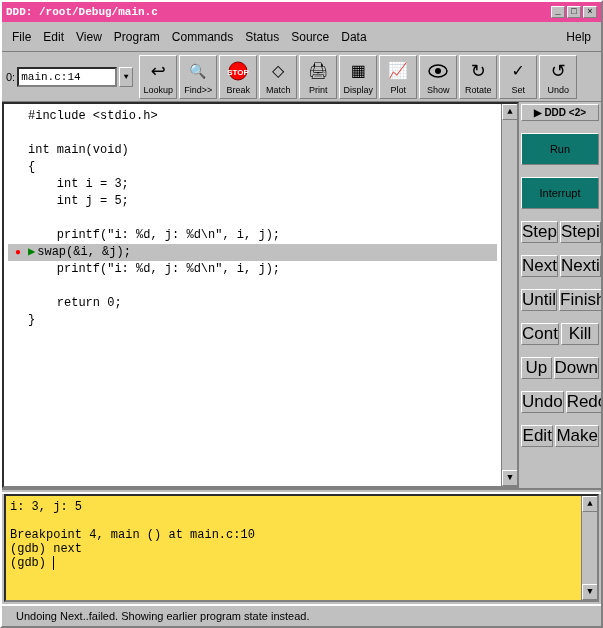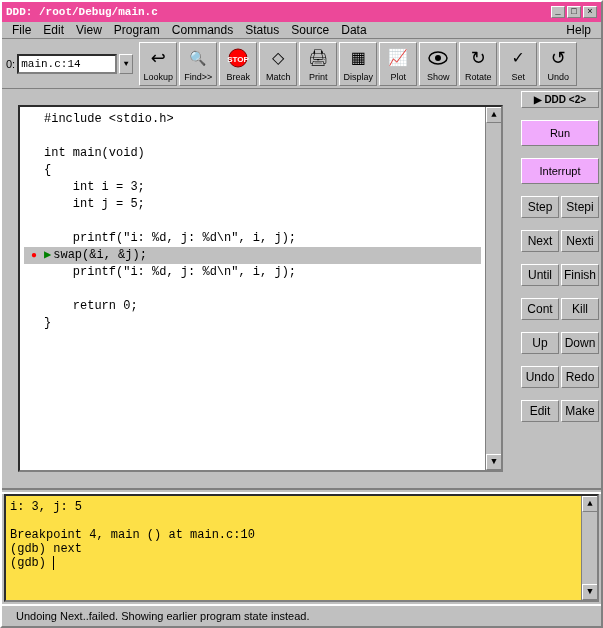--- a/index.html
+++ b/index.html
@@ -44,21 +44,21 @@
       color: black;
     }
 
     
     .menu-bar {
       background: #c0c0c0;
       display: flex;
       align-items: center;
       padding: 2px 4px;
       border-bottom: 1px solid #808080;
-      height: 17px;
+      height: 30px;
     }
     .menu-item {
       padding: 2px 6px;
       font-size: 12px;
       cursor: pointer;
       font-family: Arial, sans-serif;
     }
     .menu-help {
       margin-left: auto;
     }
@@ -151,22 +151,22 @@
       border: 1px solid;
       border-color: #ffffff #808080 #808080 #ffffff;
       text-align: center;
       padding: 2px;
       font-family: Arial, sans-serif;
       font-size: 10px;
       font-weight: bold;
     }
     .ddd-btn {
       width: 100%;
-      height: 26px;
-      background: #f0abfc;
+      height: 32px;
+      background: #0f766e;
       border: 1px solid;
       border-color: #ffffff #808080 #808080 #ffffff;
       cursor: pointer;
       font-family: Arial, sans-serif;
       font-size: 11px;
       display: flex;
       align-items: center;
       justify-content: center;
     }
     .ddd-btn-row {
@@ -174,21 +174,21 @@
       gap: 2px;
     }
     .ddd-btn-half {
       flex: 1;
       height: 22px;
       background: #c0c0c0;
       border: 1px solid;
       border-color: #ffffff #808080 #808080 #ffffff;
       cursor: pointer;
       font-family: Arial, sans-serif;
-      font-size: 12px;
+      font-size: 17px;
       display: flex;
       align-items: center;
       justify-content: center;
     }
 
     
     .h-divider {
       height: 6px;
       background: #c0c0c0;
       border-top: 2px solid #808080;
@@ -248,21 +248,21 @@
     .upper-section {
       display: flex;
       flex: 1;
       overflow: hidden;
     }
 
     .source-panel-wrapper {
       display: flex;
       flex: 1;
       border: 2px inset #808080;
-      margin: 16px;
+      margin: 0;
       background: white;
       overflow: hidden;
     }
 
     .source-inner {
       flex: 1;
       padding: 4px;
       font-family: 'Courier New', monospace;
       font-size: 12px;
       overflow: hidden;

